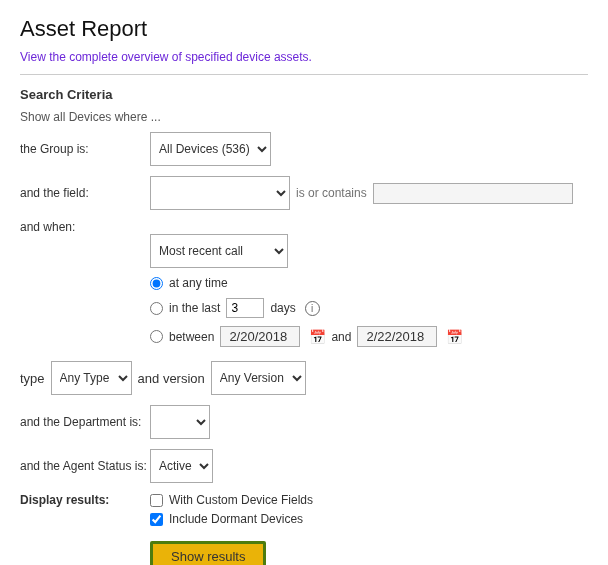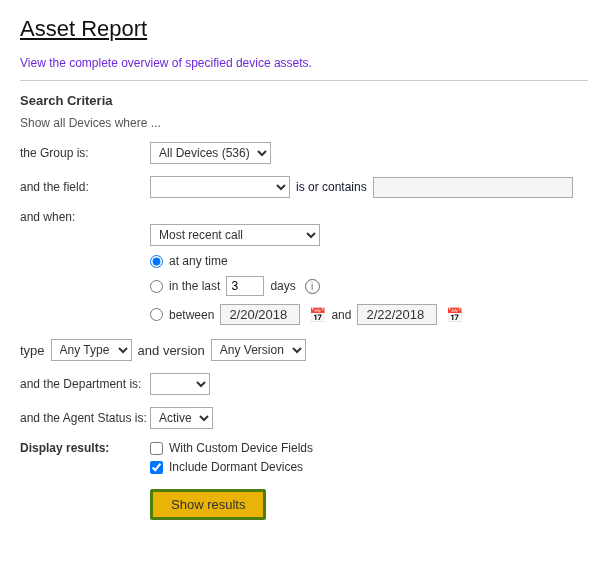--- a/index.html
+++ b/index.html
@@ -9,22 +9,21 @@
       color: #333;
       background: #fff;
       padding: 16px 20px;
       width: 608px;
       min-height: 565px;
     }
     h1 {
       font-size: 22px;
       font-weight: normal;
       color: #111;
-      margin-bottom: 14px;
-      text-decoration: underline;
+      margin-bottom: 8px;
     }
     .subtitle {
       font-size: 12px;
       color: #6d28d9;
       margin-bottom: 10px;
     }
     hr {
       border: none;
       border-top: 1px solid #ccc;
       margin-bottom: 12px;
@@ -37,34 +36,33 @@
     .show-all {
       font-size: 12px;
       color: #555;
       margin-bottom: 8px;
     }
     .form-row {
       display: flex;
       align-items: center;
       margin-bottom: 10px;
       flex-wrap: wrap;
-      margin-top: 12px;
     }
     .form-label {
       width: 130px;
       font-size: 12px;
       color: #333;
       flex-shrink: 0;
     }
     .form-label-bold {
       font-weight: bold;
     }
     select {
       font-size: 12px;
-      padding: 2px 4px;
+      padding: 8px 4px;
       border: 1px solid #aaa;
       background: #fff;
       color: #333;
       cursor: pointer;
       appearance: auto;
     }
     input[type="text"] {
       font-size: 13px;
       padding: 2px 8px;
       border: 1px solid #aaa;
@@ -81,21 +79,21 @@
     .field-select {
       width: 140px;
     }
     .contains-input {
       width: 200px;
       margin-left: 6px;
       background: #e8e8e8;
     }
     .is-or-contains {
       font-size: 12px;
-      color: #0f172a;
+      color: #737373;
       margin-left: 6px;
     }
     .when-block {
       display: flex;
       flex-direction: column;
       gap: 8px;
       margin-left: 130px;
       margin-bottom: 10px;
     }
     .and-when-row {
@@ -171,21 +169,21 @@
       margin-left: 130px;
     }
     .spacer {
       margin-bottom: 14px;
     }
     .most-recent-row {
       margin-left: 130px;
       margin-bottom: 8px;
     }
     .most-recent-row select {
-      width: 170px;
+      width: 138px;
     }
   </style>
 </head>
 <body>
 
 <h1>Asset Report</h1>
 <p class="subtitle">View the complete overview of specified device assets.</p>
 <hr>
 
 <div class="section-title">Search Criteria</div>

